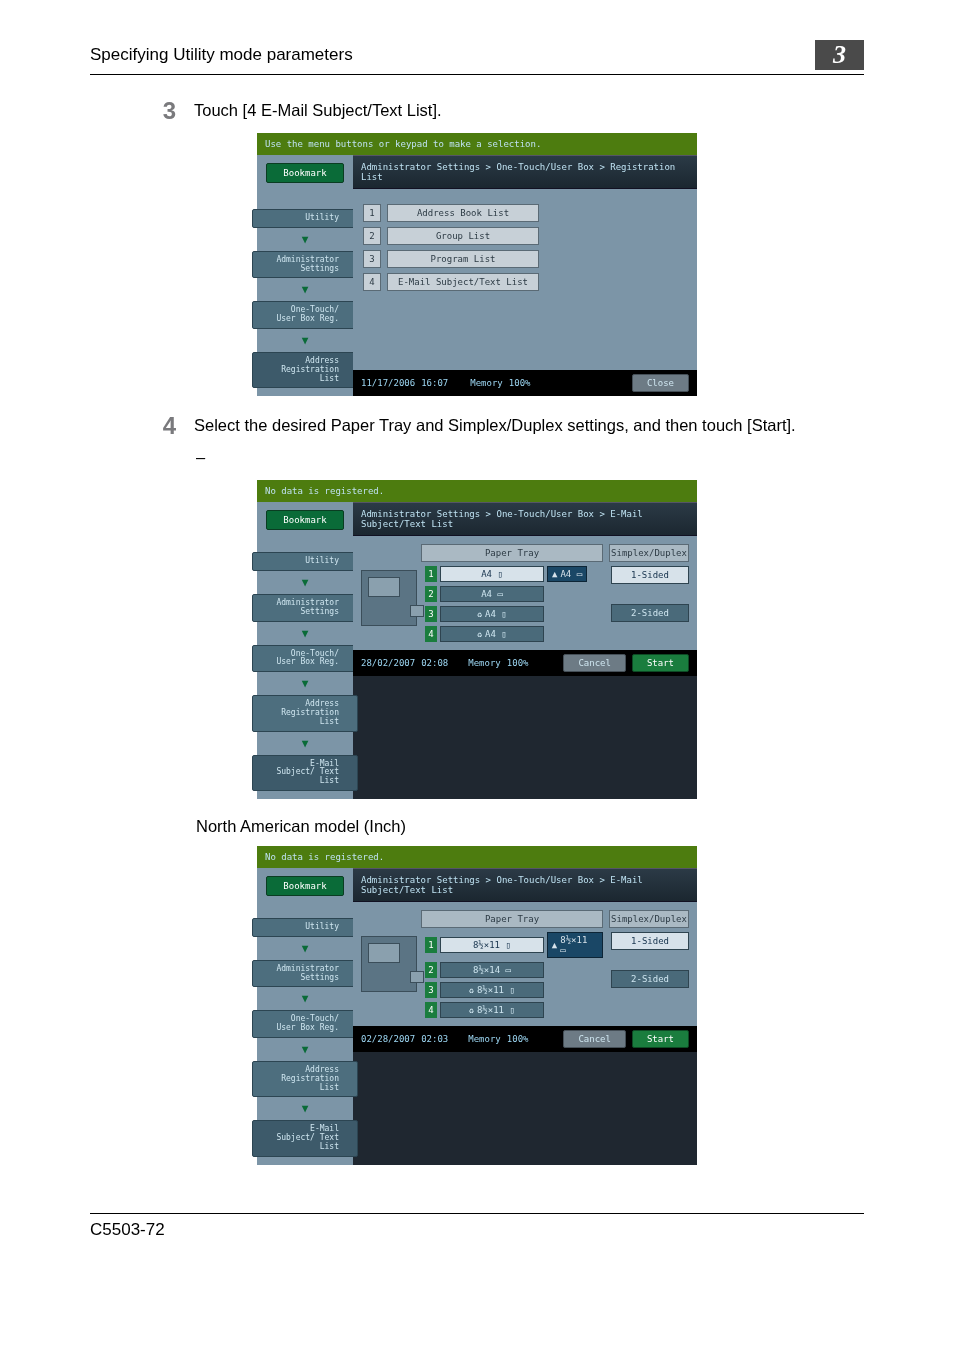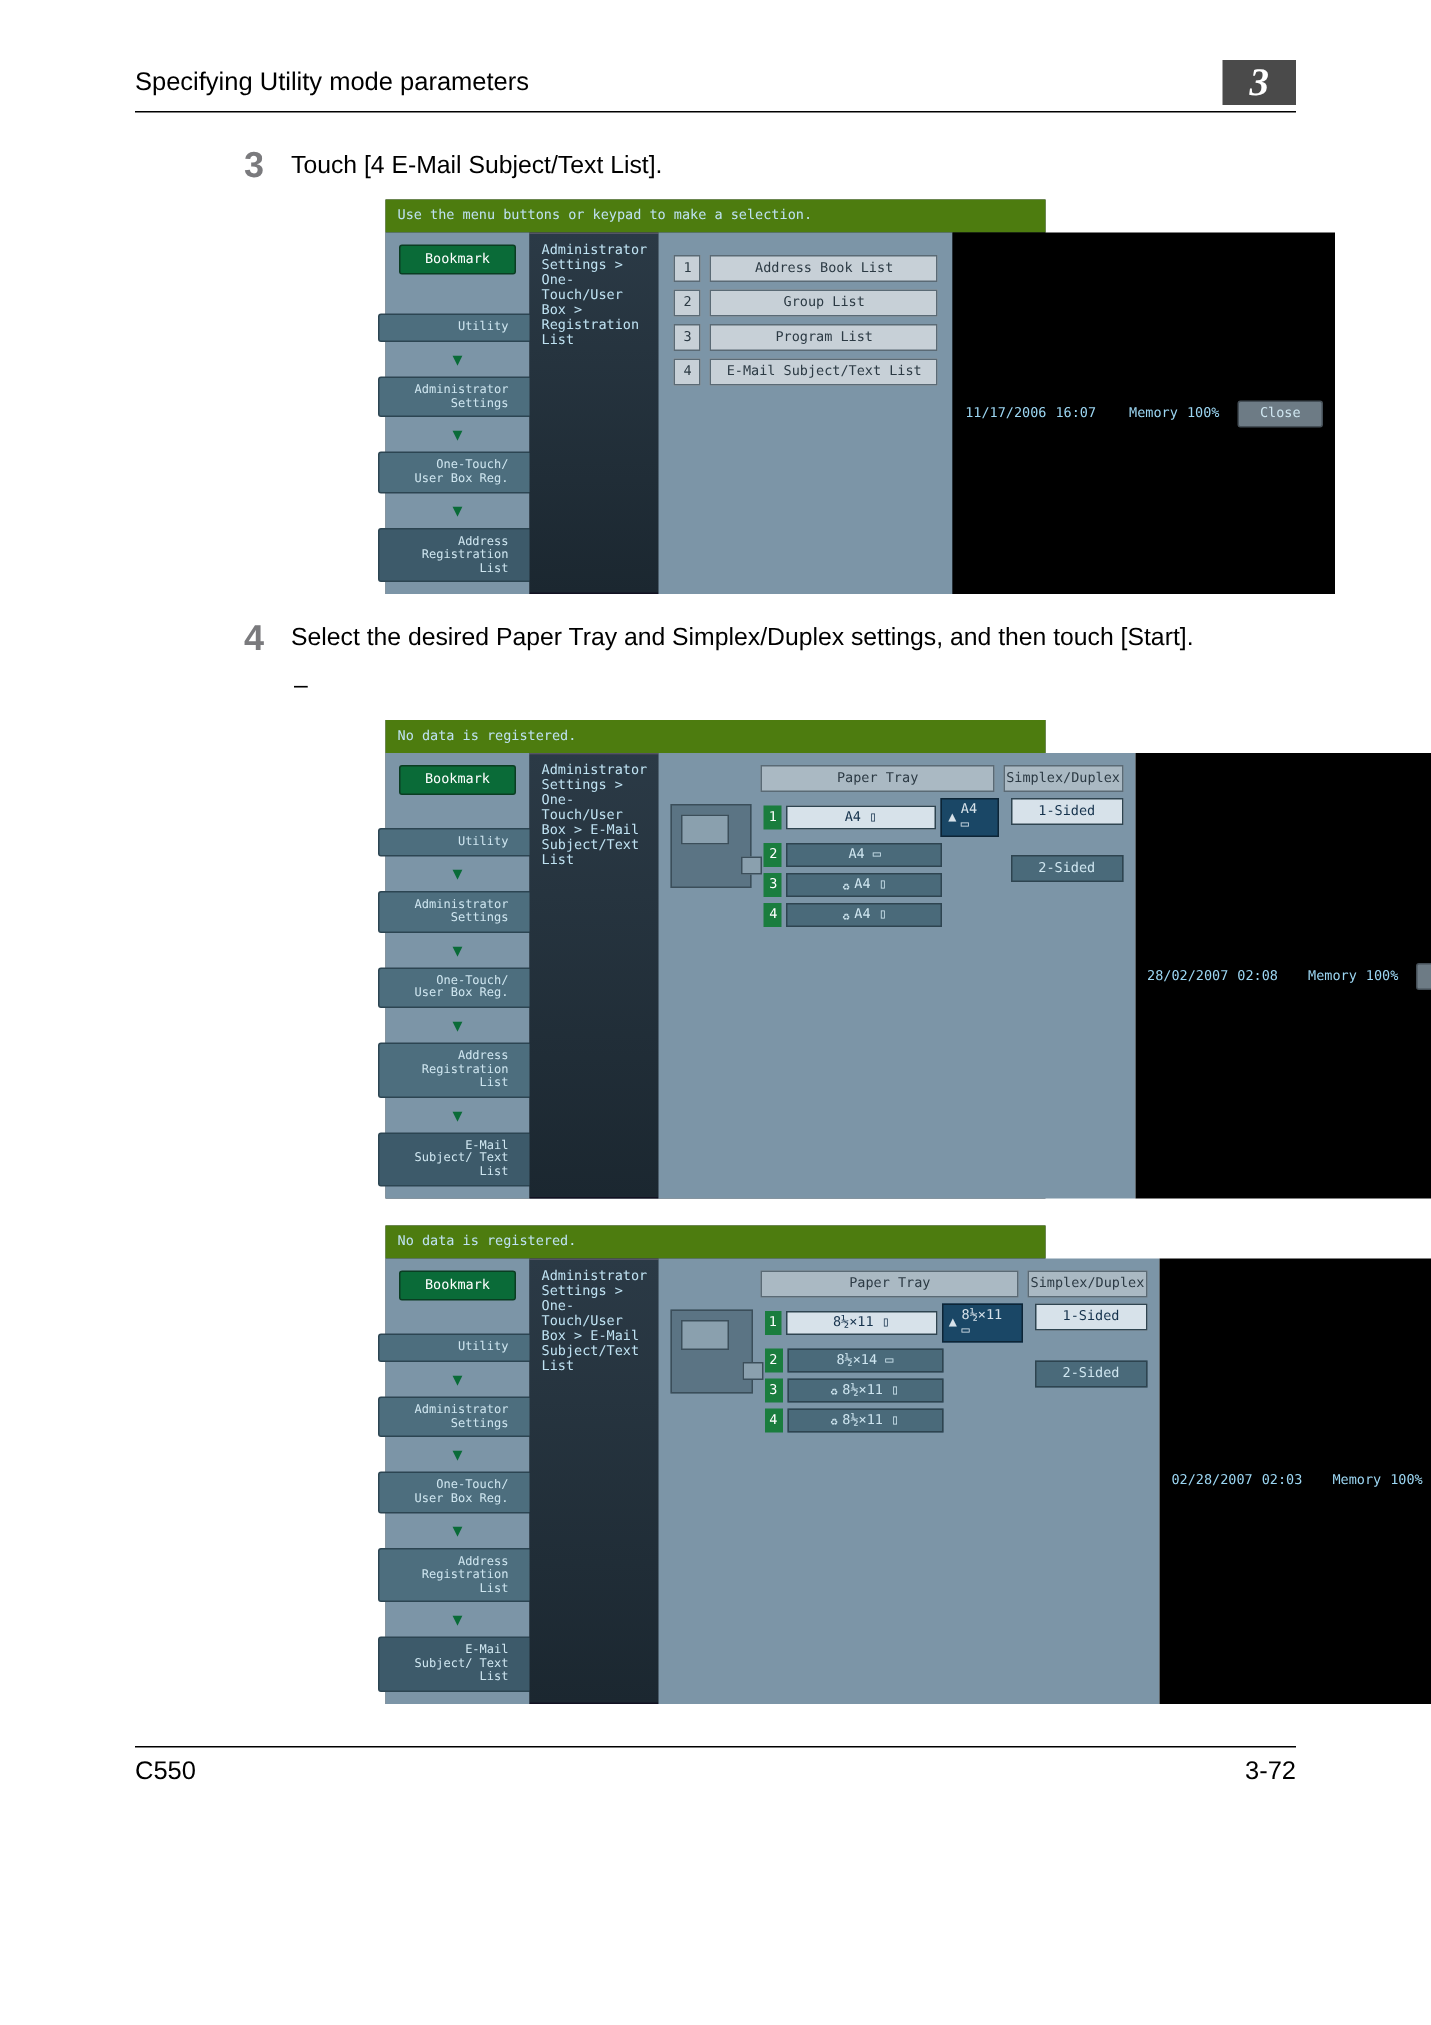--- a/index.html
+++ b/index.html
@@ -6,31 +6,31 @@
   .page{padding:40px 90px 60px 90px}
   .header-row{display:flex;align-items:center;justify-content:space-between;border-bottom:1px solid #000;padding-bottom:4px;margin-bottom:24px}
   .header-title{font-size:17px}
   .chap-badge{background:#4a4a4a;color:#fff;font:italic 700 26px/1 Georgia,serif;padding:2px 18px}
   .step{display:flex;margin:16px 0 8px 40px}
   .step-num{font:700 24px/1 Arial;color:#7a7a7d;width:46px;text-align:right;padding-right:18px}
   .step-text{font-size:16.5px;line-height:1.45;flex:1}
   .sub-item{display:flex;margin:4px 0 0 106px;font-size:16.5px;line-height:1.45}
   .sub-dash{width:24px}
   .caption{font-size:16.5px;margin:14px 0 6px 106px}
-  .footer{display:flex;justify-content:space-between;border-top:1px solid #000;margin-top:28px;padding-top:6px;font-size:17px}
+  .footer{display:flex;justify-content:flex-start;border-top:1px solid #000;margin-top:48px;padding-top:6px;font-size:17px}
 
   
   .ss{width:440px;margin:10px auto 18px auto;font-family:"Lucida Console",monospace;font-size:9px;color:#fff;background:#1f2730}
   .ss .top-msg{background:#4d7c0f;color:#bfe2f2;padding:6px 8px}
   .ss .body{display:flex}
   .ss .lcol{width:88px;background:#7c95a7;display:flex;flex-direction:column;align-items:center;padding:8px 4px;gap:6px}
   .ss .lcol .book{background:#0a6b38;color:#fff;padding:4px 6px;border:1px solid #0a3d22;border-radius:2px;width:64px;text-align:center}
   .ss .lcol .pill{background:#4d6e7e;color:#cfe6f0;padding:4px 18px;border:1px solid #2c4552;border-radius:2px;width:68px;text-align:right;font-size:8px;line-height:1.1}
   .ss .lcol .arrow{color:#0a6b38;font-size:11px;line-height:1}
-  .ss .rcol{flex:1;display:flex;flex-direction:row}
+  .ss .rcol{flex:1;display:flex;flex-direction:column}
   .ss .bc{background:linear-gradient(#2b3a46,#1b2730);color:#bfe2f2;padding:6px 8px;border-top:1px solid #556;border-bottom:1px solid #112}
   .ss .workspace{background:#7c95a7;flex:1;padding:10px 10px 6px 10px;min-height:110px}
   .ss .menu-row{display:flex;align-items:center;margin:5px 0}
   .ss .num-chip{width:16px;height:16px;background:#c7d0d7;color:#2c3a44;display:flex;align-items:center;justify-content:center;border:1px solid #5a6a75;font-size:9px;margin-right:6px}
   .ss .menu-btn{background:#c7d0d7;color:#2c3a44;padding:3px 0;width:150px;text-align:center;border:1px solid #5a6a75;font-size:9px}
   .ss .status{background:#000;color:#9cd6f2;display:flex;align-items:center;padding:4px 8px;gap:6px}
   .ss .sbtn{background:#6d7b85;color:#cfe6f0;padding:3px 14px;border:1px solid #454f57;border-radius:2px;font-size:9px}
   .ss .sbtn.green{background:#1a7d3e;color:#fff;border-color:#0d4a24}
   .ss .spacer{flex:1}
 
@@ -199,20 +199,21 @@
           <span>Memory</span>
           <span>100%</span>
           <span class="spacer"></span>
           <span class="sbtn">Cancel</span>
           <span class="sbtn green">Start</span>
         </div>
       </div>
     </div>
   </div>
 
+  <div class="caption">North American model (Inch)</div>
 
   <div class="ss">
     <div class="top-msg">No data is registered.</div>
     <div class="body">
       <div class="lcol">
         <div class="book">Bookmark</div>
         <div style="height:10px"></div>
         <div class="pill">Utility</div>
         <div class="arrow">▼</div>
         <div class="pill">Administrator Settings</div>

